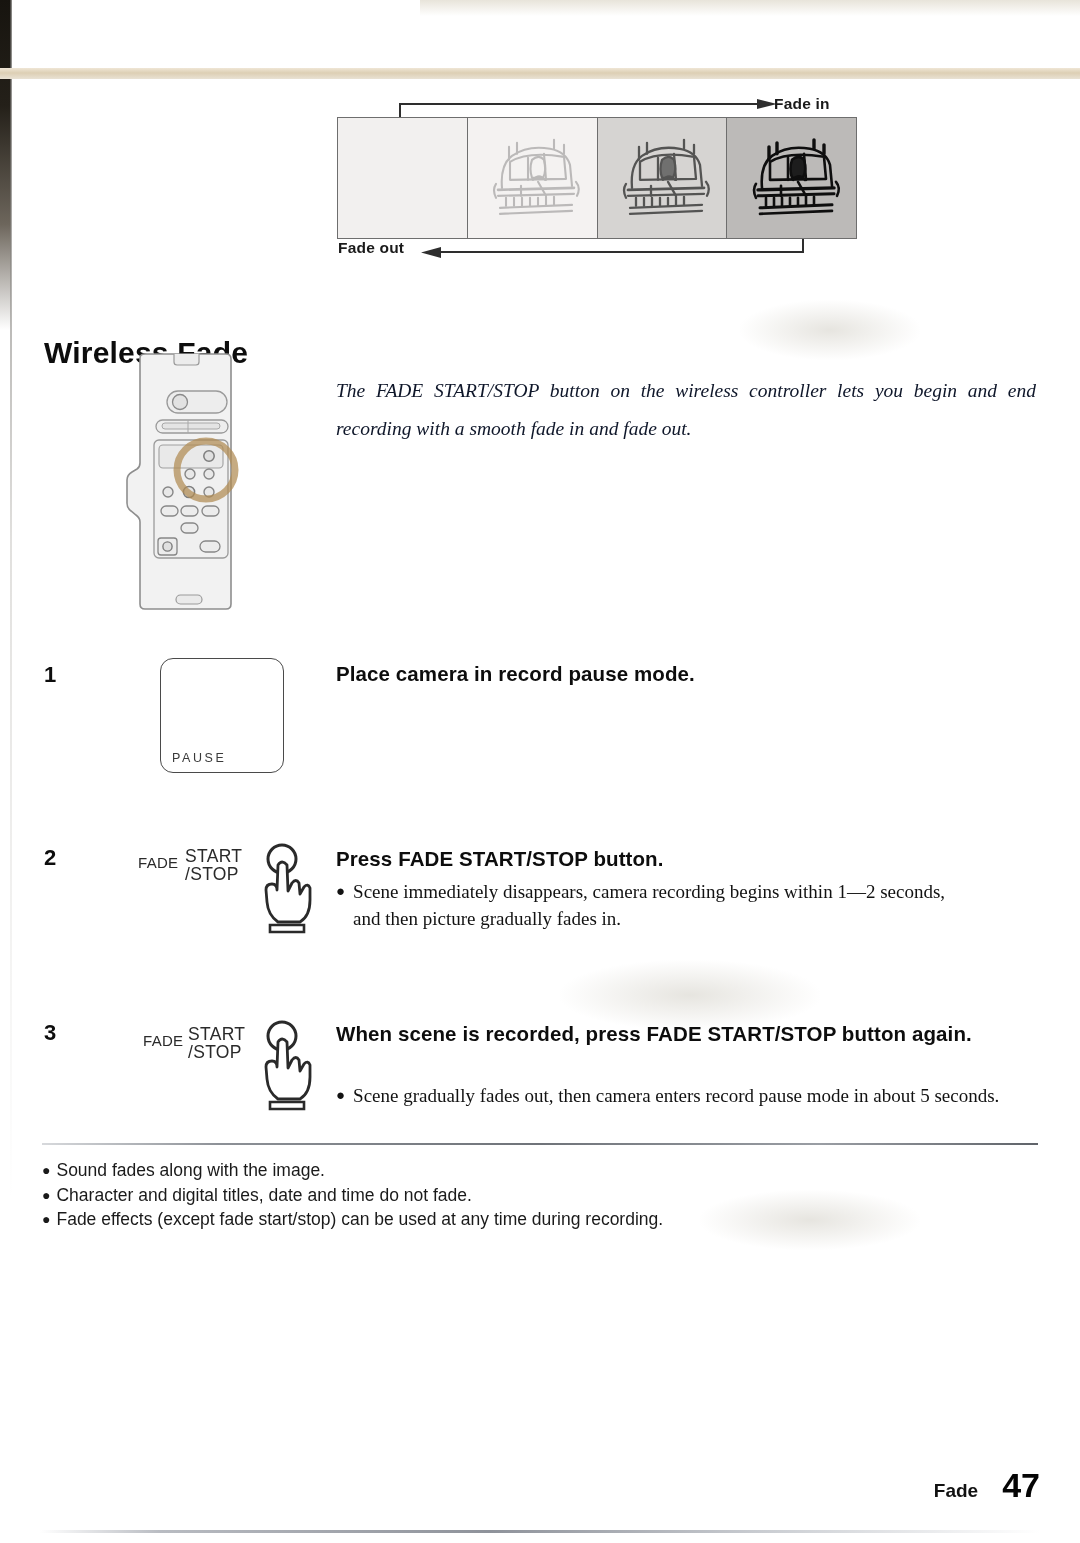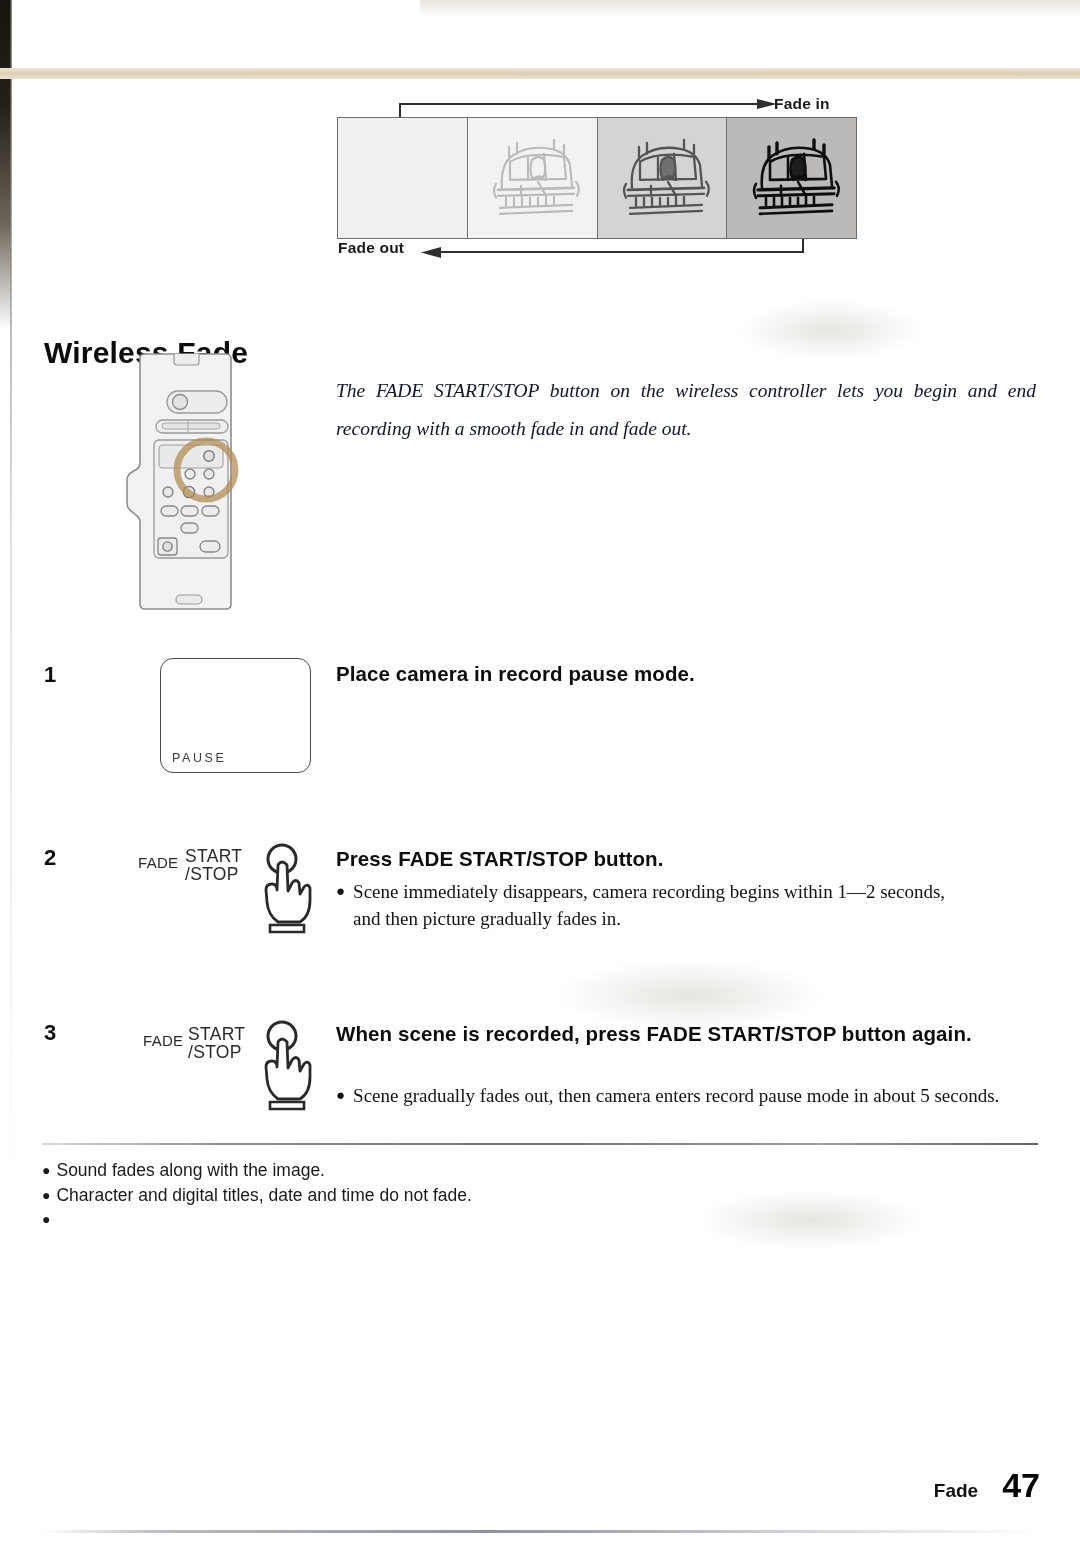--- a/index.html
+++ b/index.html
@@ -161,21 +161,21 @@
   .step-bullets .dot {
     flex: 0 0 auto;
     margin-right: 8px;
     font-size: 15px;
     line-height: 27px;
   }
 
   
   .viewfinder {
     position: absolute;
-    width: 151px; height: 115px;
+    width: 124px; height: 115px;
     border: 1.6px solid #4a4a4a;
     border-radius: 13px;
     background: #fff;
     box-sizing: border-box;
   }
   .viewfinder .vf-text {
     position: absolute;
     left: 11px; bottom: 7px;
     font-size: 12.5px;
     letter-spacing: 2.6px;
@@ -454,20 +454,21 @@
     <div class="note-row">
       <span class="dot">●</span>
       <span>Sound fades along with the image.</span>
     </div>
     <div class="note-row">
       <span class="dot">●</span>
       <span>Character and digital titles, date and time do not fade.</span>
     </div>
     <div class="note-row">
       <span class="dot">●</span>
+      <span>Fade effects (except fade start/stop) can be used at any time during recording.</span>
     </div>
   </div>
 
   <div id="footer">
     <span class="foot-label">Fade</span>
     <span class="foot-page">47</span>
   </div>
 
 </div>
 

